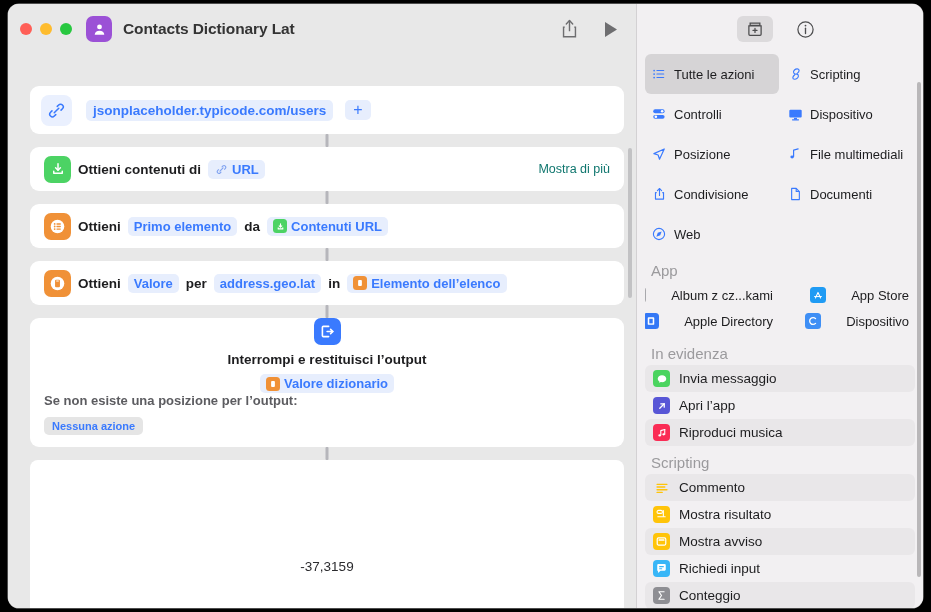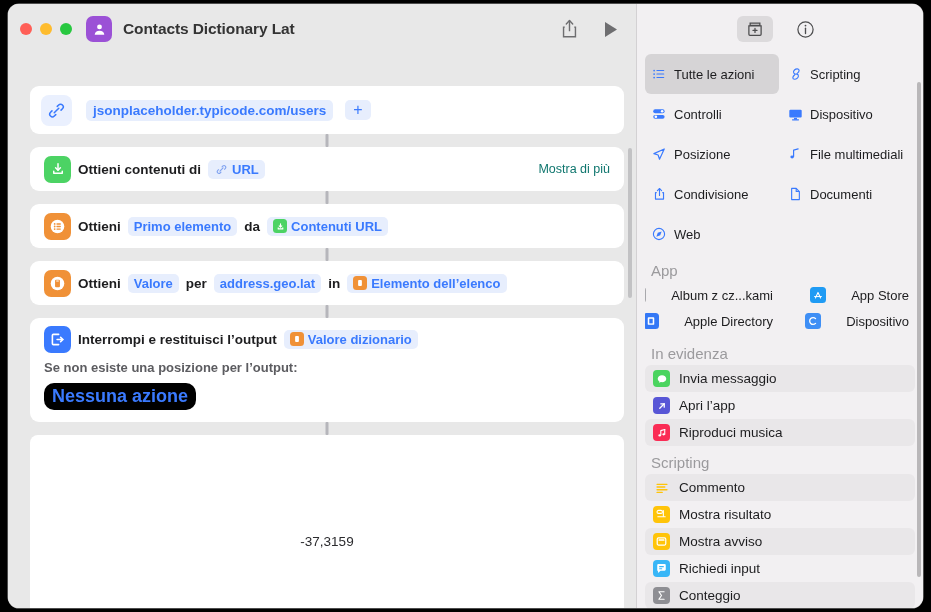--- a/index.html
+++ b/index.html
@@ -124,23 +124,23 @@
     margin-left: auto;
     font-size: 12.5px; color: #0f766e; font-weight: 400;
     white-space: nowrap;
   }
   .card-sub {
     padding: 0 14px 12px 14px;
   }
   .sub-label { font-size: 13px; color: #5c5c60; font-weight: 700; margin-bottom: 8px; }
   .sub-pill {
     display: inline-block;
-    background: #000000; color: #3a7afe;
-    border-radius: 10px; padding: 3px 8px;
-    font-size: 18px; font-weight: 700;
+    background: #e5e5e5; color: #3a7afe;
+    border-radius: 5px; padding: 3px 8px;
+    font-size: 11px; font-weight: 700;
   }
   .output-card {
     background: #fff; border-radius: 8px;
     height: 212px;
     display: flex; align-items: center; justify-content: center;
     position: relative;
   }
   .output-val { font-size: 13.5px; color: #2b2b2e; }
 
   .pane-scrollbar {
@@ -351,21 +351,21 @@
                 <rect x="5.6" y="3.8" width="6.8" height="10.4" rx="1.6" fill="#fff"></rect>
               </svg>
             </span>
             <span>Elemento dell’elenco</span>
           </span>
         </div>
         <div class="connector" style="bottom:-13px;"></div>
       </div>
 
       <div class="card">
-        <div class="row" style="min-height:42px;">
+        <div class="row" style="min-height:42px;flex-direction:column;">
           <div class="sq-icon" style="background:#3a7afe;">
             <svg width="17" height="17" viewBox="0 0 18 18">
               <path d="M10.2 3.6 H4.6 a1 1 0 0 0-1 1 v8.8 a1 1 0 0 0 1 1 h5.6" stroke="#fff" stroke-width="1.7" fill="none" stroke-linecap="round" stroke-linejoin="round"></path>
               <path d="M8.6 9 H14.6" stroke="#fff" stroke-width="1.7" stroke-linecap="round"></path>
               <path d="M12.3 6.7 L14.7 9 L12.3 11.3" stroke="#fff" stroke-width="1.7" fill="none" stroke-linecap="round" stroke-linejoin="round"></path>
             </svg>
           </div>
           <span class="txt">Interrompi e restituisci l’output</span>
           <span class="pill">
             <span class="chip-icon-sm" style="background:#f09137;">

